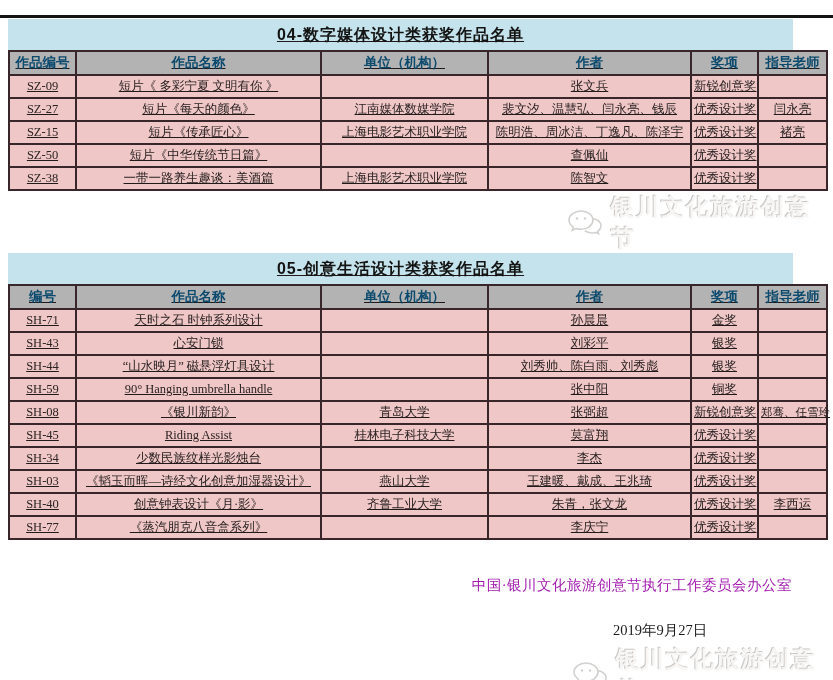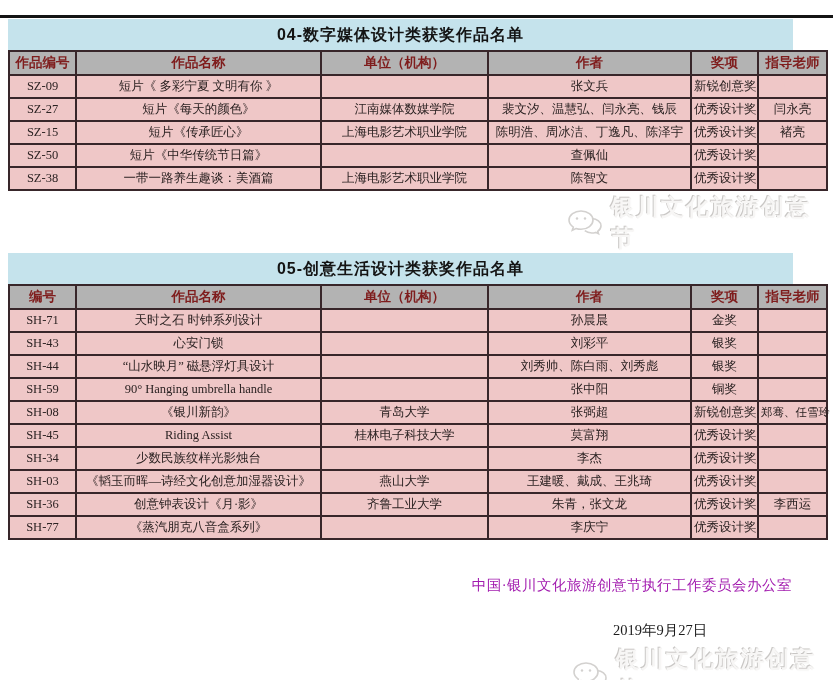--- a/index.html
+++ b/index.html
@@ -8,37 +8,37 @@
     width:833px;height:680px;
     background:#ffffff;
     font-family:"Liberation Serif","DejaVu Serif",serif;
     color:#221a1a;
     overflow:hidden;
   }
   .top-rule{
     position:absolute;left:0;top:15px;width:833px;height:3px;
     background:#141414;
   }
-  .tbl-block{position:absolute;left:8px;width:785px;}
+  .tbl-block{position:absolute;left:8px;width:785px;text-decoration:underline;}
   .tbl-title{
     height:31px;line-height:31px;
     background:#c5e3ec;
     text-align:center;
     font-family:"Liberation Sans","DejaVu Sans",sans-serif;
     font-weight:bold;font-size:16px;color:#141414;
     letter-spacing:1px;
   }
   table.grid{
     border-collapse:collapse;table-layout:fixed;
     width:818px;
   }
   table.grid th{
     background:#b3b3b3;
     font-family:"Liberation Sans","DejaVu Sans",sans-serif;
-    font-weight:bold;font-size:13.5px;color:#7f1d1d;
+    font-weight:bold;font-size:13.5px;color:#0c4a6e;
     border:2px solid #38262a;
     height:22px;padding:0 4px;
     text-align:center;
   }
   table.grid td{
     background:#efc7c7;
     border:2px solid #38262a;
     height:21px;padding:0 2px;
     font-size:12.5px;color:#2b2222;
     text-align:center;
@@ -233,21 +233,21 @@
           </tr>
           <tr>
             <td>SH-03</td>
             <td>《韬玉而晖—诗经文化创意加湿器设计》</td>
             <td>燕山大学</td>
             <td>王建暖、戴成、王兆琦</td>
             <td>优秀设计奖</td>
             <td></td>
           </tr>
           <tr>
-            <td>SH-36</td>
+            <td>SH-40</td>
             <td>创意钟表设计《月·影》</td>
             <td>齐鲁工业大学</td>
             <td>朱青，张文龙</td>
             <td>优秀设计奖</td>
             <td>李西运</td>
           </tr>
           <tr>
             <td>SH-77</td>
             <td>《蒸汽朋克八音盒系列》</td>
             <td></td>

